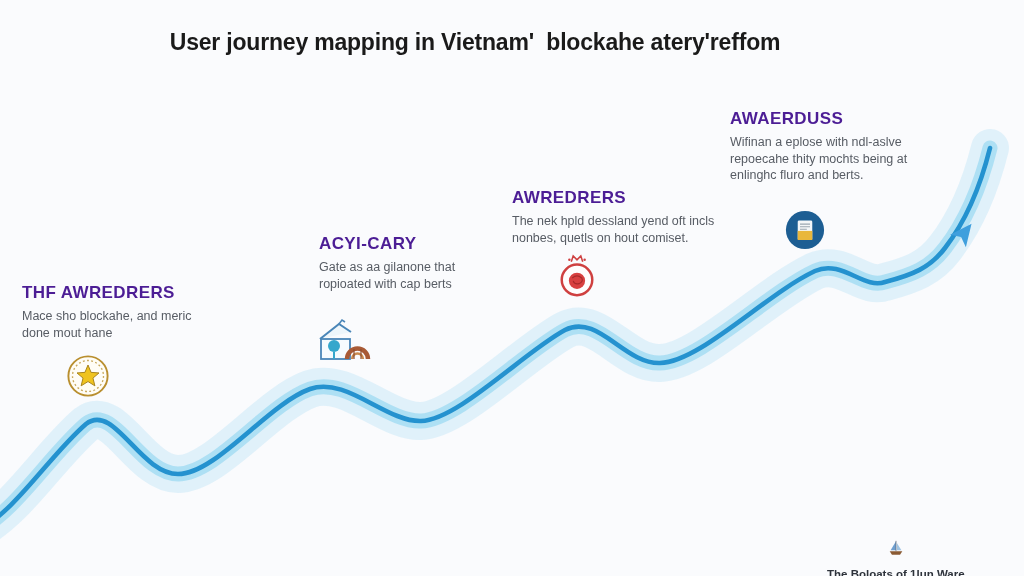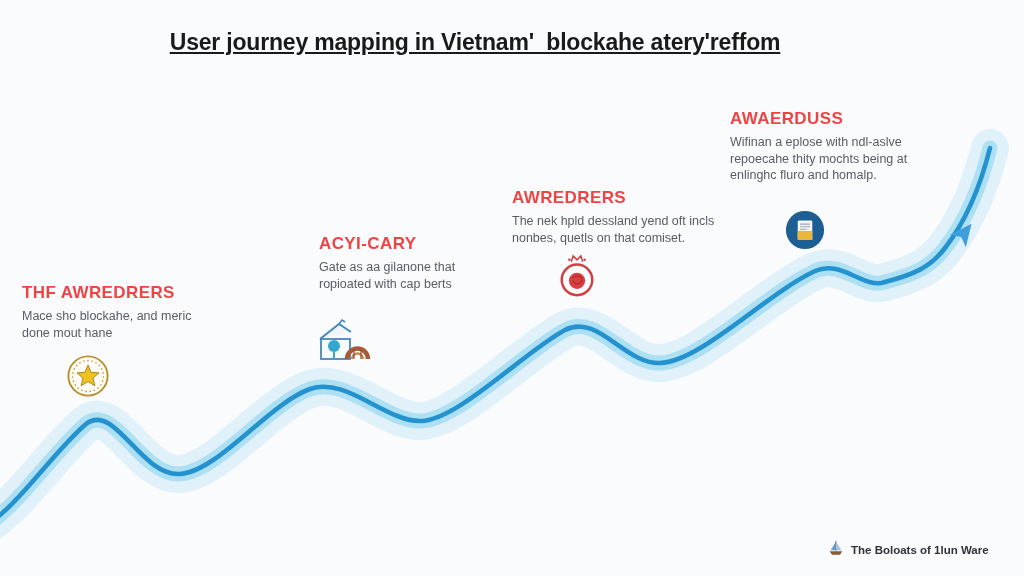--- a/index.html
+++ b/index.html
@@ -5,42 +5,42 @@
   html,body{margin:0;padding:0;background:#ffffff;}
   .canvas{
     position:relative;width:1024px;height:576px;overflow:hidden;
     background:#fafbfd;
     font-family:"Liberation Sans", sans-serif;
   }
   .curve-svg{position:absolute;left:0;top:0;width:1024px;height:576px;}
   .title{
     position:absolute;left:110px;top:29px;width:730px;
     text-align:center;font-size:23px;font-weight:700;color:#1a1a1a;
-    letter-spacing:-0.2px;white-space:pre-wrap;text-decoration:underline;
+    letter-spacing:-0.2px;white-space:pre-wrap;
   }
   .stage{position:absolute;}
   .stage .h{
-    margin:0;font-size:17px;font-weight:700;color:#ef4444;letter-spacing:.4px;
+    margin:0;font-size:17px;font-weight:700;color:#4c1d95;letter-spacing:.4px;
   }
   .stage .d{
     margin:5px 0 0;font-size:12.5px;line-height:16.5px;color:#575c64;
     white-space:pre-line;
   }
   .s1{left:22px;top:283px;width:210px;}
   .s2{left:319px;top:234px;width:200px;}
   .s3{left:512px;top:188px;width:220px;}
   .s4{left:730px;top:109px;width:220px;}
   .icon-abs{position:absolute;}
   .i1{left:66px;top:354px;}
   .i2{left:310px;top:317px;}
   .i3{left:556px;top:252px;}
   .i4{left:785px;top:210px;}
   .footer{
     position:absolute;left:827px;top:539px;height:22px;
-    display:flex;align-items:center;gap:6px;
+    display:flex;align-items:center;gap:6px;flex-direction:column;
   }
   .footer .f-label{font-size:11.5px;font-weight:600;color:#2e333b;}
 </style>
 </head>
 <body>
 
 <div class="canvas">
 
   <svg class="curve-svg" viewBox="0 0 1024 576" fill="none" xmlns="http://www.w3.org/2000/svg">
     <path d="M-22 530 C 15 512, 50 455, 86 424 C 114 402, 140 474, 178 474 C 216 474, 268 404, 310 389 C 346 376, 386 422, 421 421 C 458 420, 524 352, 565 330 C 598 313, 624 364, 660 363 C 700 362, 766 294, 815 271 C 842 259, 864 290, 885 282 C 912 275, 930 268, 945 248 C 962 226, 978 196, 990 148" stroke="#ddf0fa" stroke-width="38" stroke-linecap="round" opacity="0.9"></path>
@@ -78,38 +78,38 @@
       <path d="M24 35 L24 42" stroke="#35a7cc" stroke-width="2"></path>
       <path d="M37 42 A 10.5 10.5 0 0 1 58 42" stroke="#a85a36" stroke-width="4.5"></path>
       <path d="M42 42 A 5.5 5.5 0 0 1 53 42" stroke="#c98a4e" stroke-width="2.4"></path>
       <path d="M44 42 L44 32 M51 42 L51 32" stroke="#8f4d2e" stroke-width="1.2"></path>
     </svg>
   </div>
 
   <div class="stage s3">
     <div class="h">AWREDRERS</div>
     <p class="d">The nek hpld dessland yend oft incls
-nonbes, quetls on that comiset.</p>
+nonbes, quetls on hout comiset.</p>
   </div>
   <div class="icon-abs i3">
     <svg width="42" height="50" viewBox="0 0 44 52" xmlns="http://www.w3.org/2000/svg" fill="none">
       <path d="M16 10 L18 4 L22 8 L26 4 L28 10" stroke="#cf4040" stroke-width="1.6"></path>
       <circle cx="14" cy="8" r="1.3" fill="#cf4040"></circle>
       <circle cx="30" cy="8" r="1.3" fill="#cf4040"></circle>
       <circle cx="22" cy="29" r="16" fill="#fffdfd" stroke="#cf4040" stroke-width="2.6"></circle>
       <circle cx="22" cy="30" r="8.5" fill="#d84040"></circle>
       <path d="M17 27 Q22 22.5 27 27 Q29 31 24 33 Q19 34 18 30" stroke="#a82a2a" stroke-width="1.2"></path>
     </svg>
   </div>
 
   <div class="stage s4">
     <div class="h">AWAERDUSS</div>
     <p class="d">Wifinan a eplose with ndl-aslve
 repoecahe thity mochts being at
-enlinghc fluro and homalp.</p>
+enlinghc fluro and berts.</p>
   </div>
   <div class="icon-abs i4">
     <svg width="40" height="40" viewBox="0 0 44 44" xmlns="http://www.w3.org/2000/svg">
       <circle cx="22" cy="22" r="21" fill="#1d5e93"></circle>
       <rect x="14" y="11.5" width="16" height="21.5" rx="1.5" fill="#f4f6f8"></rect>
       <rect x="14" y="23" width="16" height="10" fill="#e9b73c"></rect>
       <path d="M16.5 15.5 H27.5 M16.5 18.5 H27.5 M16.5 21.2 H24" stroke="#9aa6b0" stroke-width="1.2"></path>
     </svg>
   </div>
 

